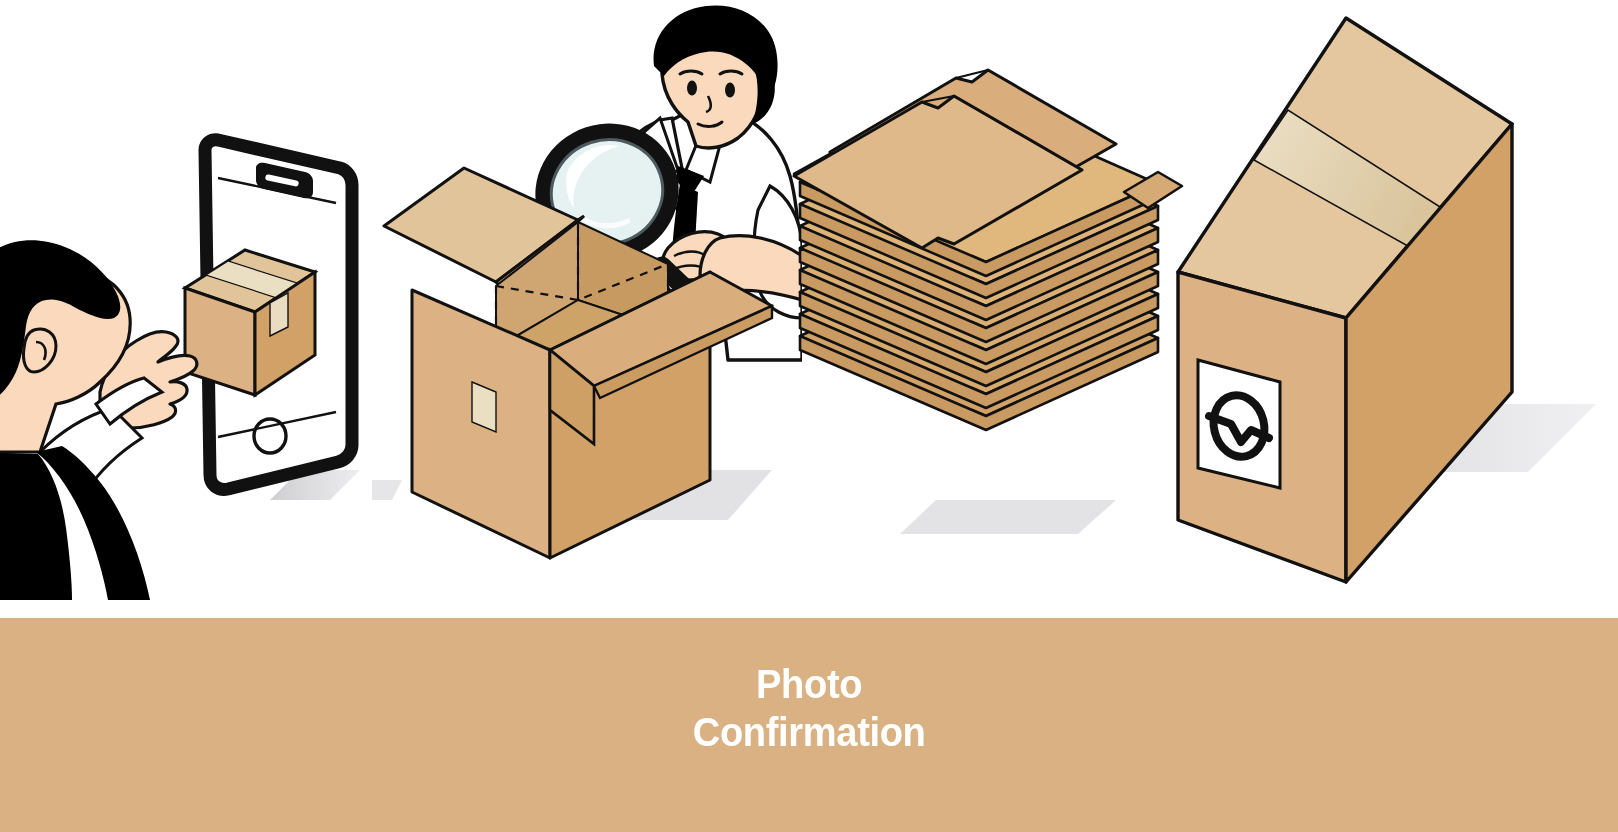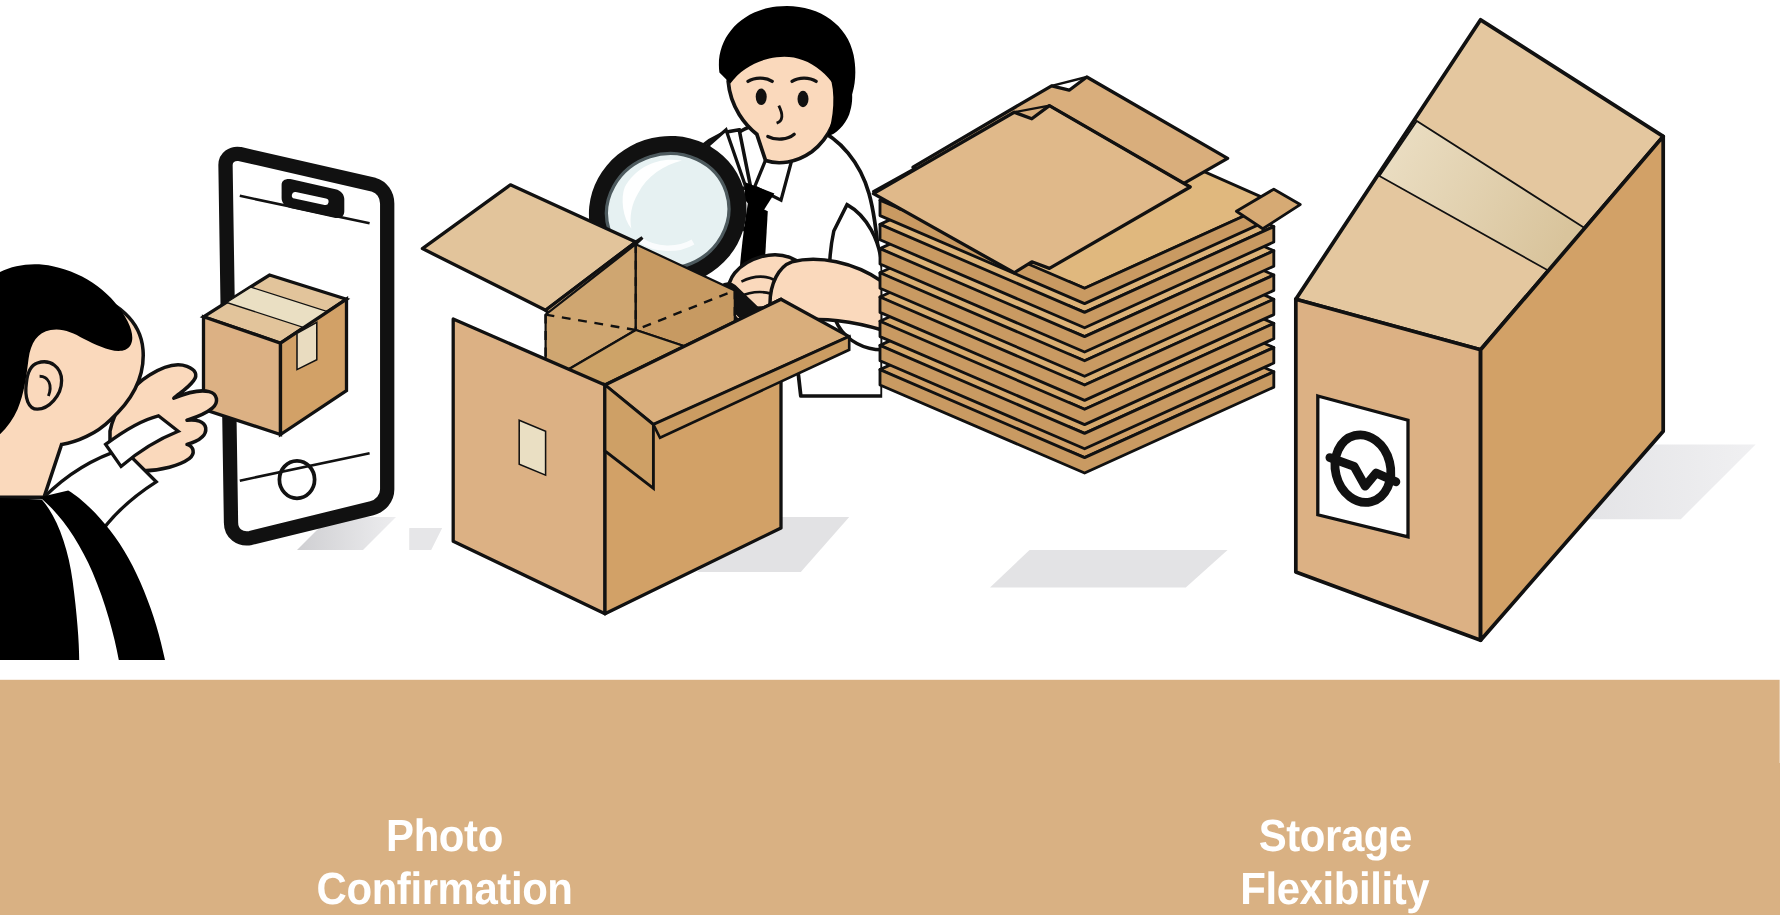--- a/index.html
+++ b/index.html
@@ -28,21 +28,21 @@
 
   
   .caption-band{
     position:absolute;left:0;top:618px;width:1618px;height:214px;
     background:#d9b183;
     display:flex;
   }
   .caption-cell{
     flex:1 1 0;
     display:flex;flex-direction:column;
-    align-items:center;justify-content:flex-end;
+    align-items:center;justify-content:flex-start;
     padding-top:42px;
     box-sizing:border-box;
   }
   .caption-line{
     color:#ffffff;
     font-weight:bold;
     font-size:41px;
     line-height:48px;
     letter-spacing:-0.4px;
     text-align:center;
@@ -343,21 +343,17 @@
   </div>
 
   <div class="caption-band" style="background: rgb(217, 177, 131);">
 
     <div class="caption-cell">
       <div class="caption-line" style="color: rgb(255, 255, 255);">Photo</div>
       <div class="caption-line" style="color: rgb(255, 255, 255);">Confirmation</div>
     </div>
 
 
-    <div class="caption-cell">
-      <div class="caption-line" style="color: rgb(255, 255, 255);">Storage</div>
-      <div class="caption-line" style="color: rgb(255, 255, 255);">Flexibility</div>
-    </div>
 
 
   </div>
 
 </div>
 
 </body></html>

